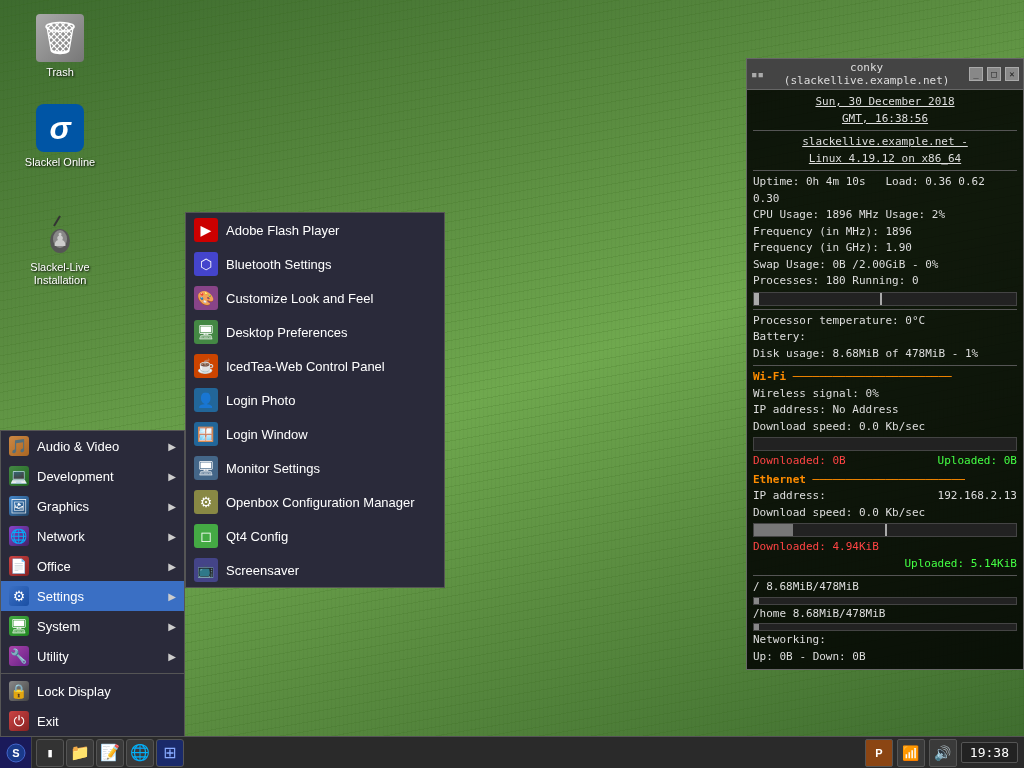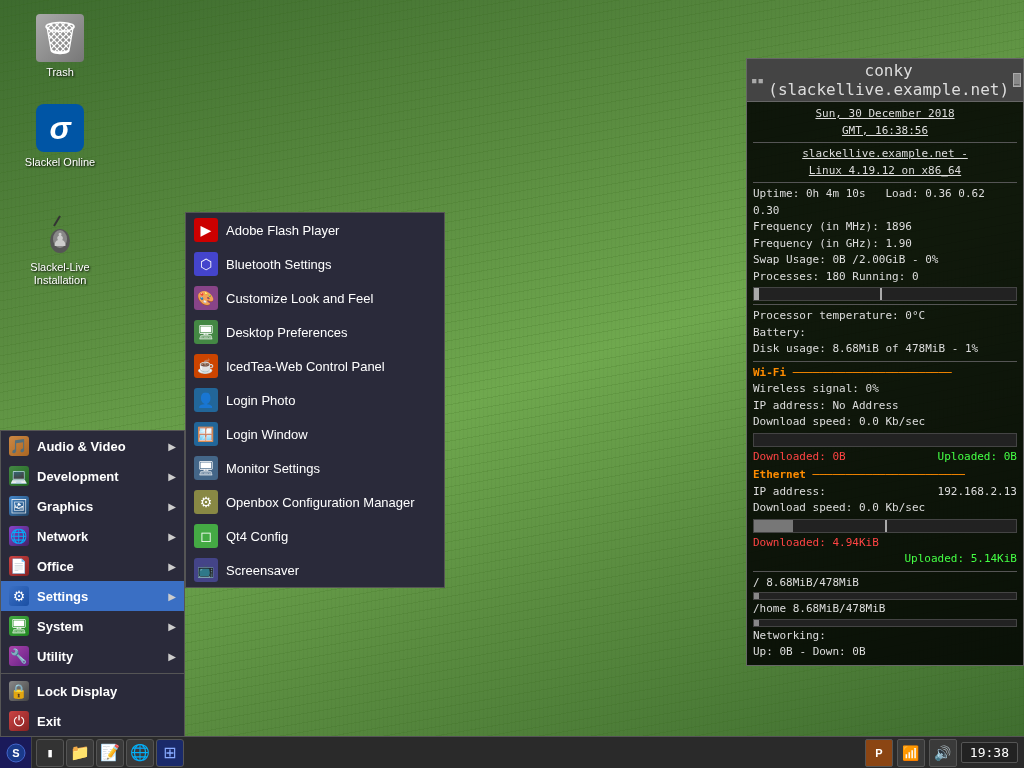--- a/index.html
+++ b/index.html
@@ -211,21 +211,20 @@
       width: 20px;
       height: 20px;
       display: flex;
       align-items: center;
       justify-content: center;
       font-size: 14px;
       flex-shrink: 0;
     }
     .menu-item .item-label {
       flex: 1;
-      font-weight: bold;
     }
     .menu-item .arrow {
       font-size: 10px;
       color: #ccc;
     }
     .menu-separator {
       height: 1px;
       background: #555;
       margin: 2px 0;
     }
@@ -288,21 +287,21 @@
       border: 1px solid #aaa;
       font-size: 9px;
       display: flex;
       align-items: center;
       justify-content: center;
       cursor: pointer;
       color: #222;
     }
     .conky-titlebar .title {
       flex: 1;
-      font-size: 16px;
+      font-size: 11px;
       color: #ddd;
       text-align: center;
     }
     .conky-titlebar .icon-dots {
       color: #aaa;
       font-size: 11px;
     }
     .conky-body {
       padding: 4px 6px;
       line-height: 1.5;
@@ -411,20 +410,21 @@
       <div class="win-btn">✕</div>
     </div>
     <div class="conky-body">
       <div class="conky-center">Sun,  30 December 2018</div>
       <div class="conky-center">GMT,   16:38:56</div>
       <div class="conky-divider"></div>
       <div class="conky-center">slackellive.example.net -</div>
       <div class="conky-center">Linux 4.19.12 on x86_64</div>
       <div class="conky-divider"></div>
       <div><span>Uptime: 0h 4m 10s</span>&nbsp;&nbsp;&nbsp;<span>Load: 0.36 0.62 0.30</span></div>
+      <div>CPU Usage:  1896 MHz  Usage: 2%</div>
       <div>Frequency (in MHz): 1896</div>
       <div>Frequency (in GHz): 1.90</div>
       <div>Swap Usage: 0B  /2.00GiB - 0%</div>
       <div>Processes: 180  Running: 0</div>
       <div class="conky-bar-container">
         <div class="conky-bar-fill cpu" style="width:2%;"></div>
         <div style="position:absolute;left:48%;width:2px;height:100%;background:#aaa;top:0;"></div>
       </div>
       <div class="conky-divider"></div>
       <div>Processor temperature: 0°C</div>

